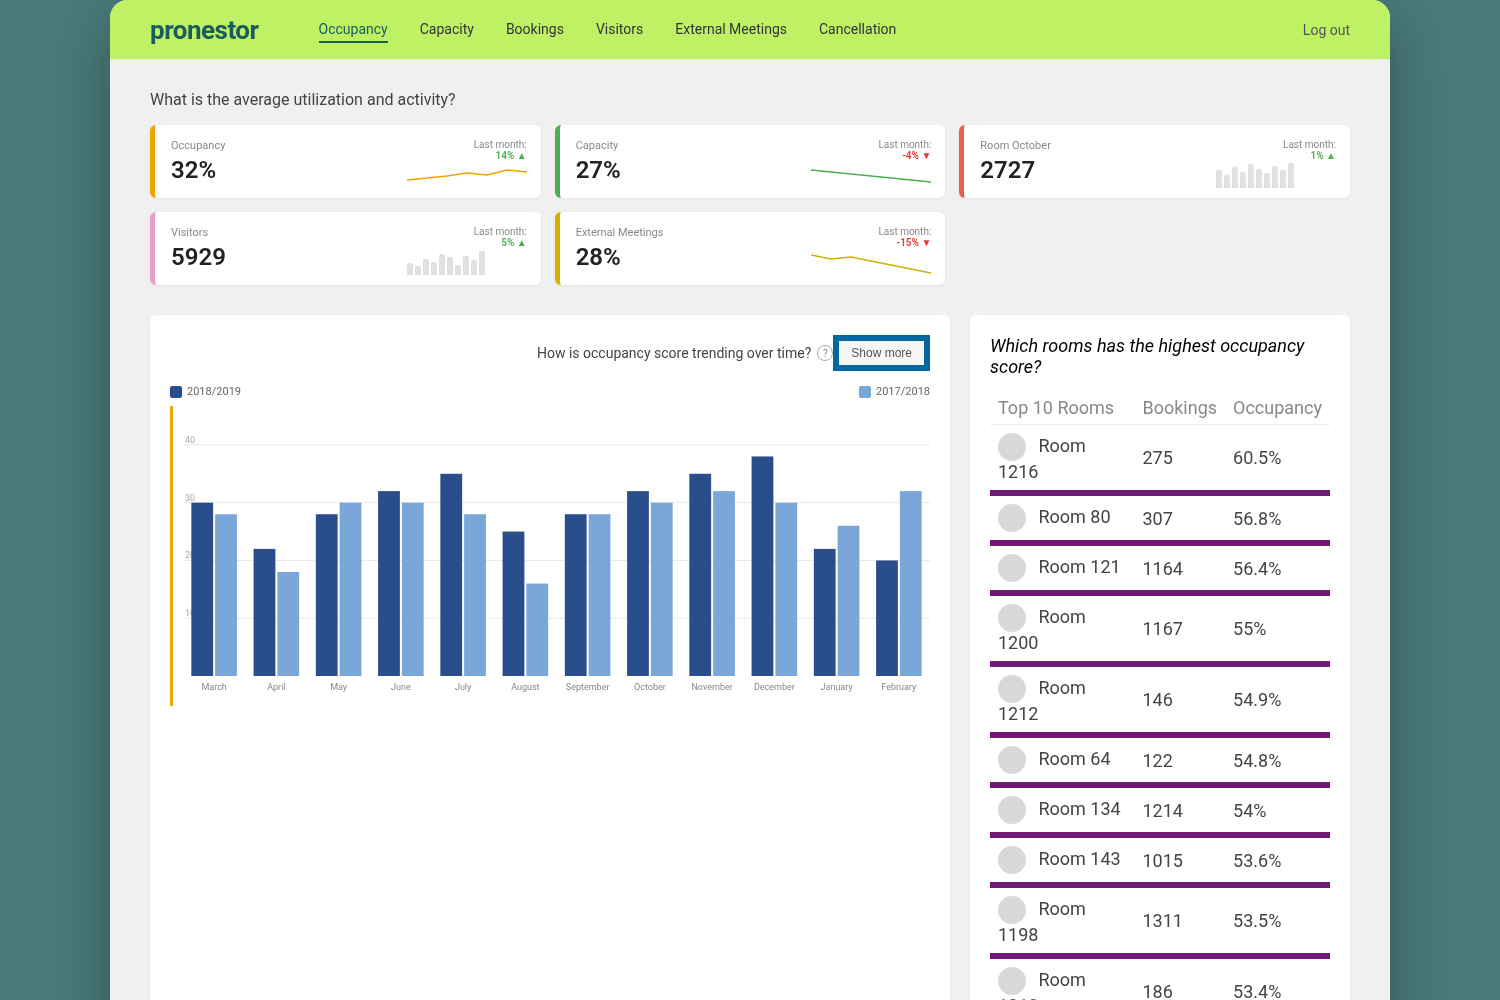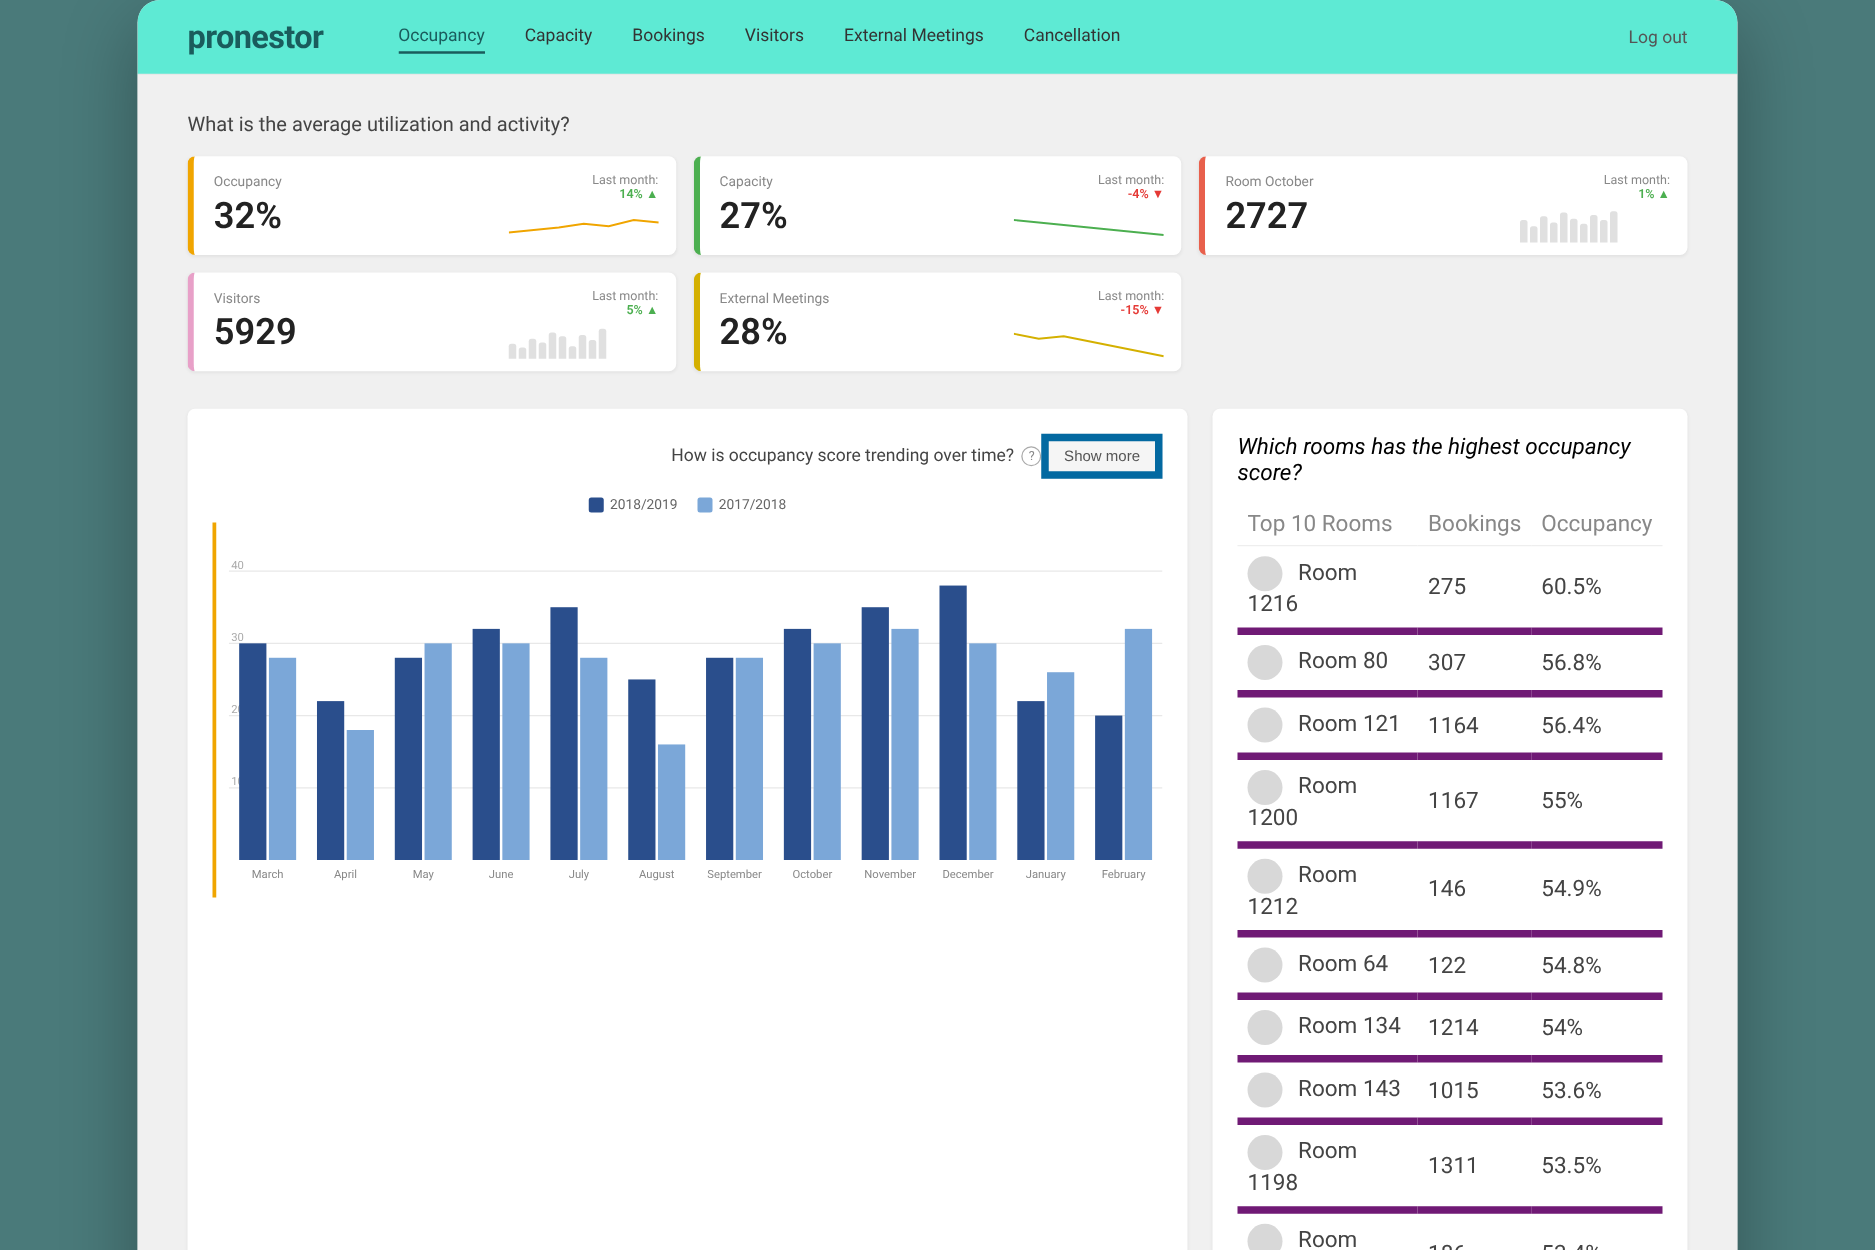--- a/index.html
+++ b/index.html
@@ -14,21 +14,21 @@
     .app-window {
       background: #f0f0f0;
       border-radius: 18px;
       width: 1280px;
       min-height: 880px;
       overflow: hidden;
       box-shadow: 0 20px 60px rgba(0,0,0,0.3);
     }
     
     .header {
-      background: #5eead4;
+      background: #bef264;
       padding: 0 40px;
       height: 60px;
       display: flex;
       align-items: center;
       border-bottom: 1px solid #e8e8e8;
     }
     .logo {
       font-size: 26px;
       font-weight: 700;
       color: #1a5c5c;
@@ -87,21 +87,21 @@
     .kpi-card.capacity { border-left: 5px solid #4caf50; }
     .kpi-card.room-bookings { border-left: 5px solid #e8604c; }
     .kpi-card.visitors { border-left: 5px solid #e8a0c8; }
     .kpi-card.external-meetings { border-left: 5px solid #d4b000; }
     .kpi-label {
       font-size: 11px;
       color: #888;
       margin-bottom: 4px;
     }
     .kpi-value {
-      font-size: 29px;
+      font-size: 24px;
       font-weight: 600;
       color: #222;
     }
     .kpi-trend {
       position: absolute;
       top: 14px;
       right: 14px;
       font-size: 10px;
       color: #888;
       text-align: right;
@@ -169,21 +169,21 @@
       border-radius: 0;
       padding: 5px 12px;
       font-size: 12px;
       color: #555;
       cursor: pointer;
     }
     
     .chart-legend {
       display: flex;
       gap: 16px;
-      justify-content: center;
+      justify-content: space-between;
       margin-bottom: 8px;
       font-size: 11px;
       color: #666;
     }
     .legend-item {
       display: flex;
       align-items: center;
       gap: 5px;
     }
     .legend-dot {

